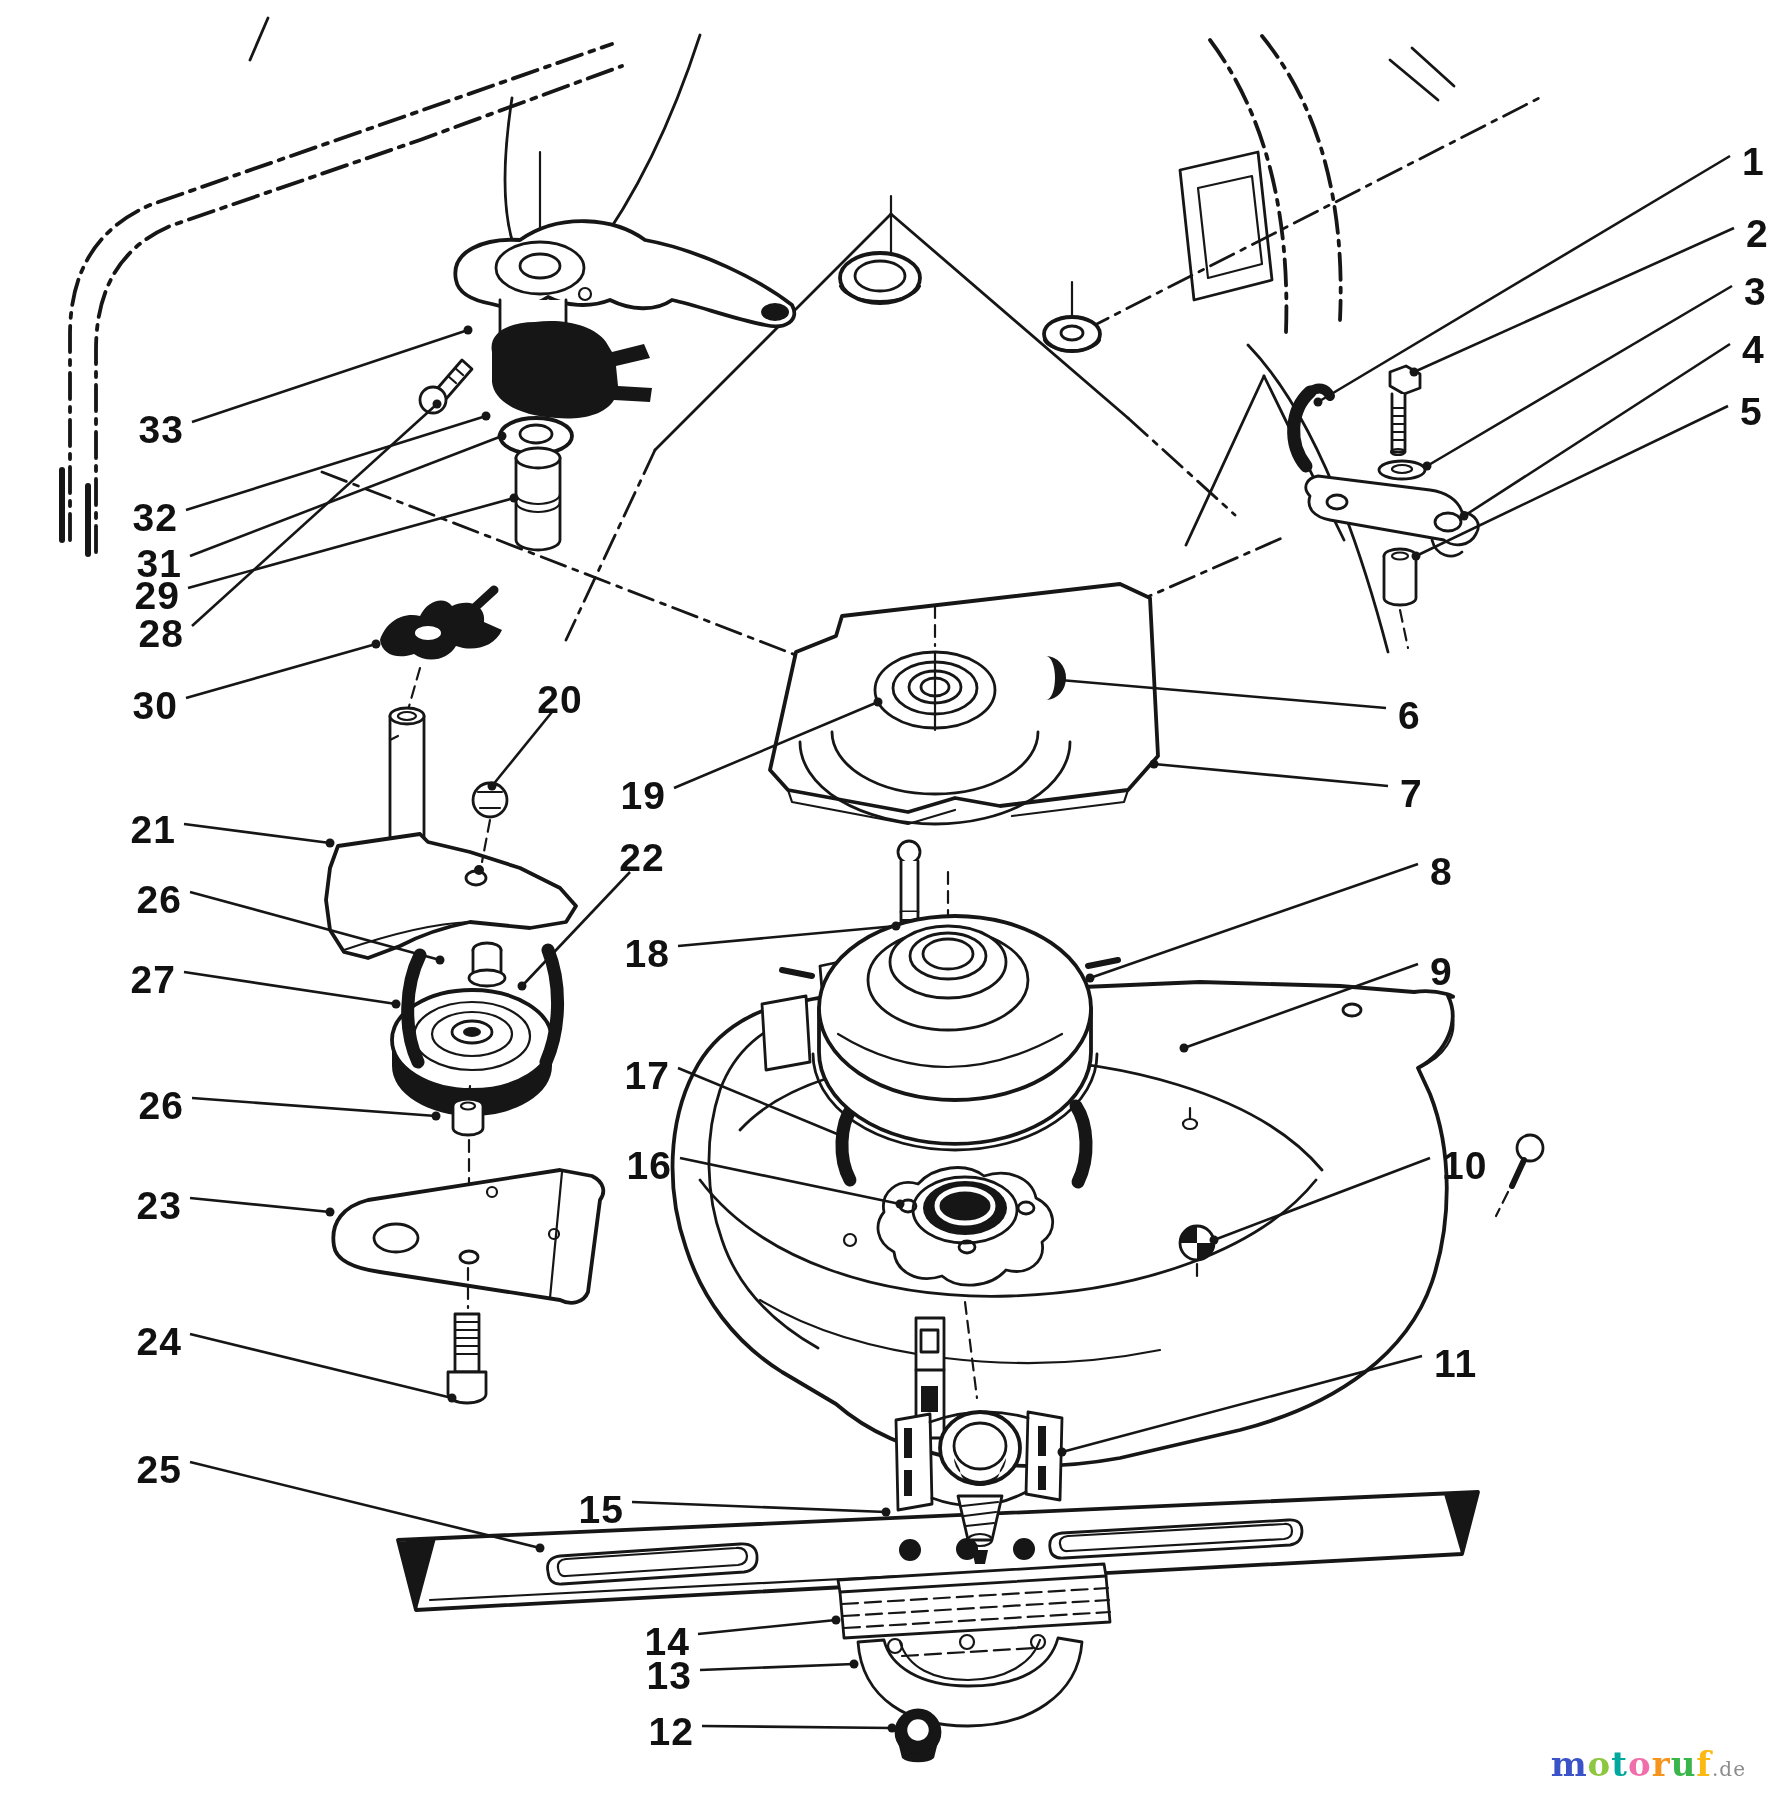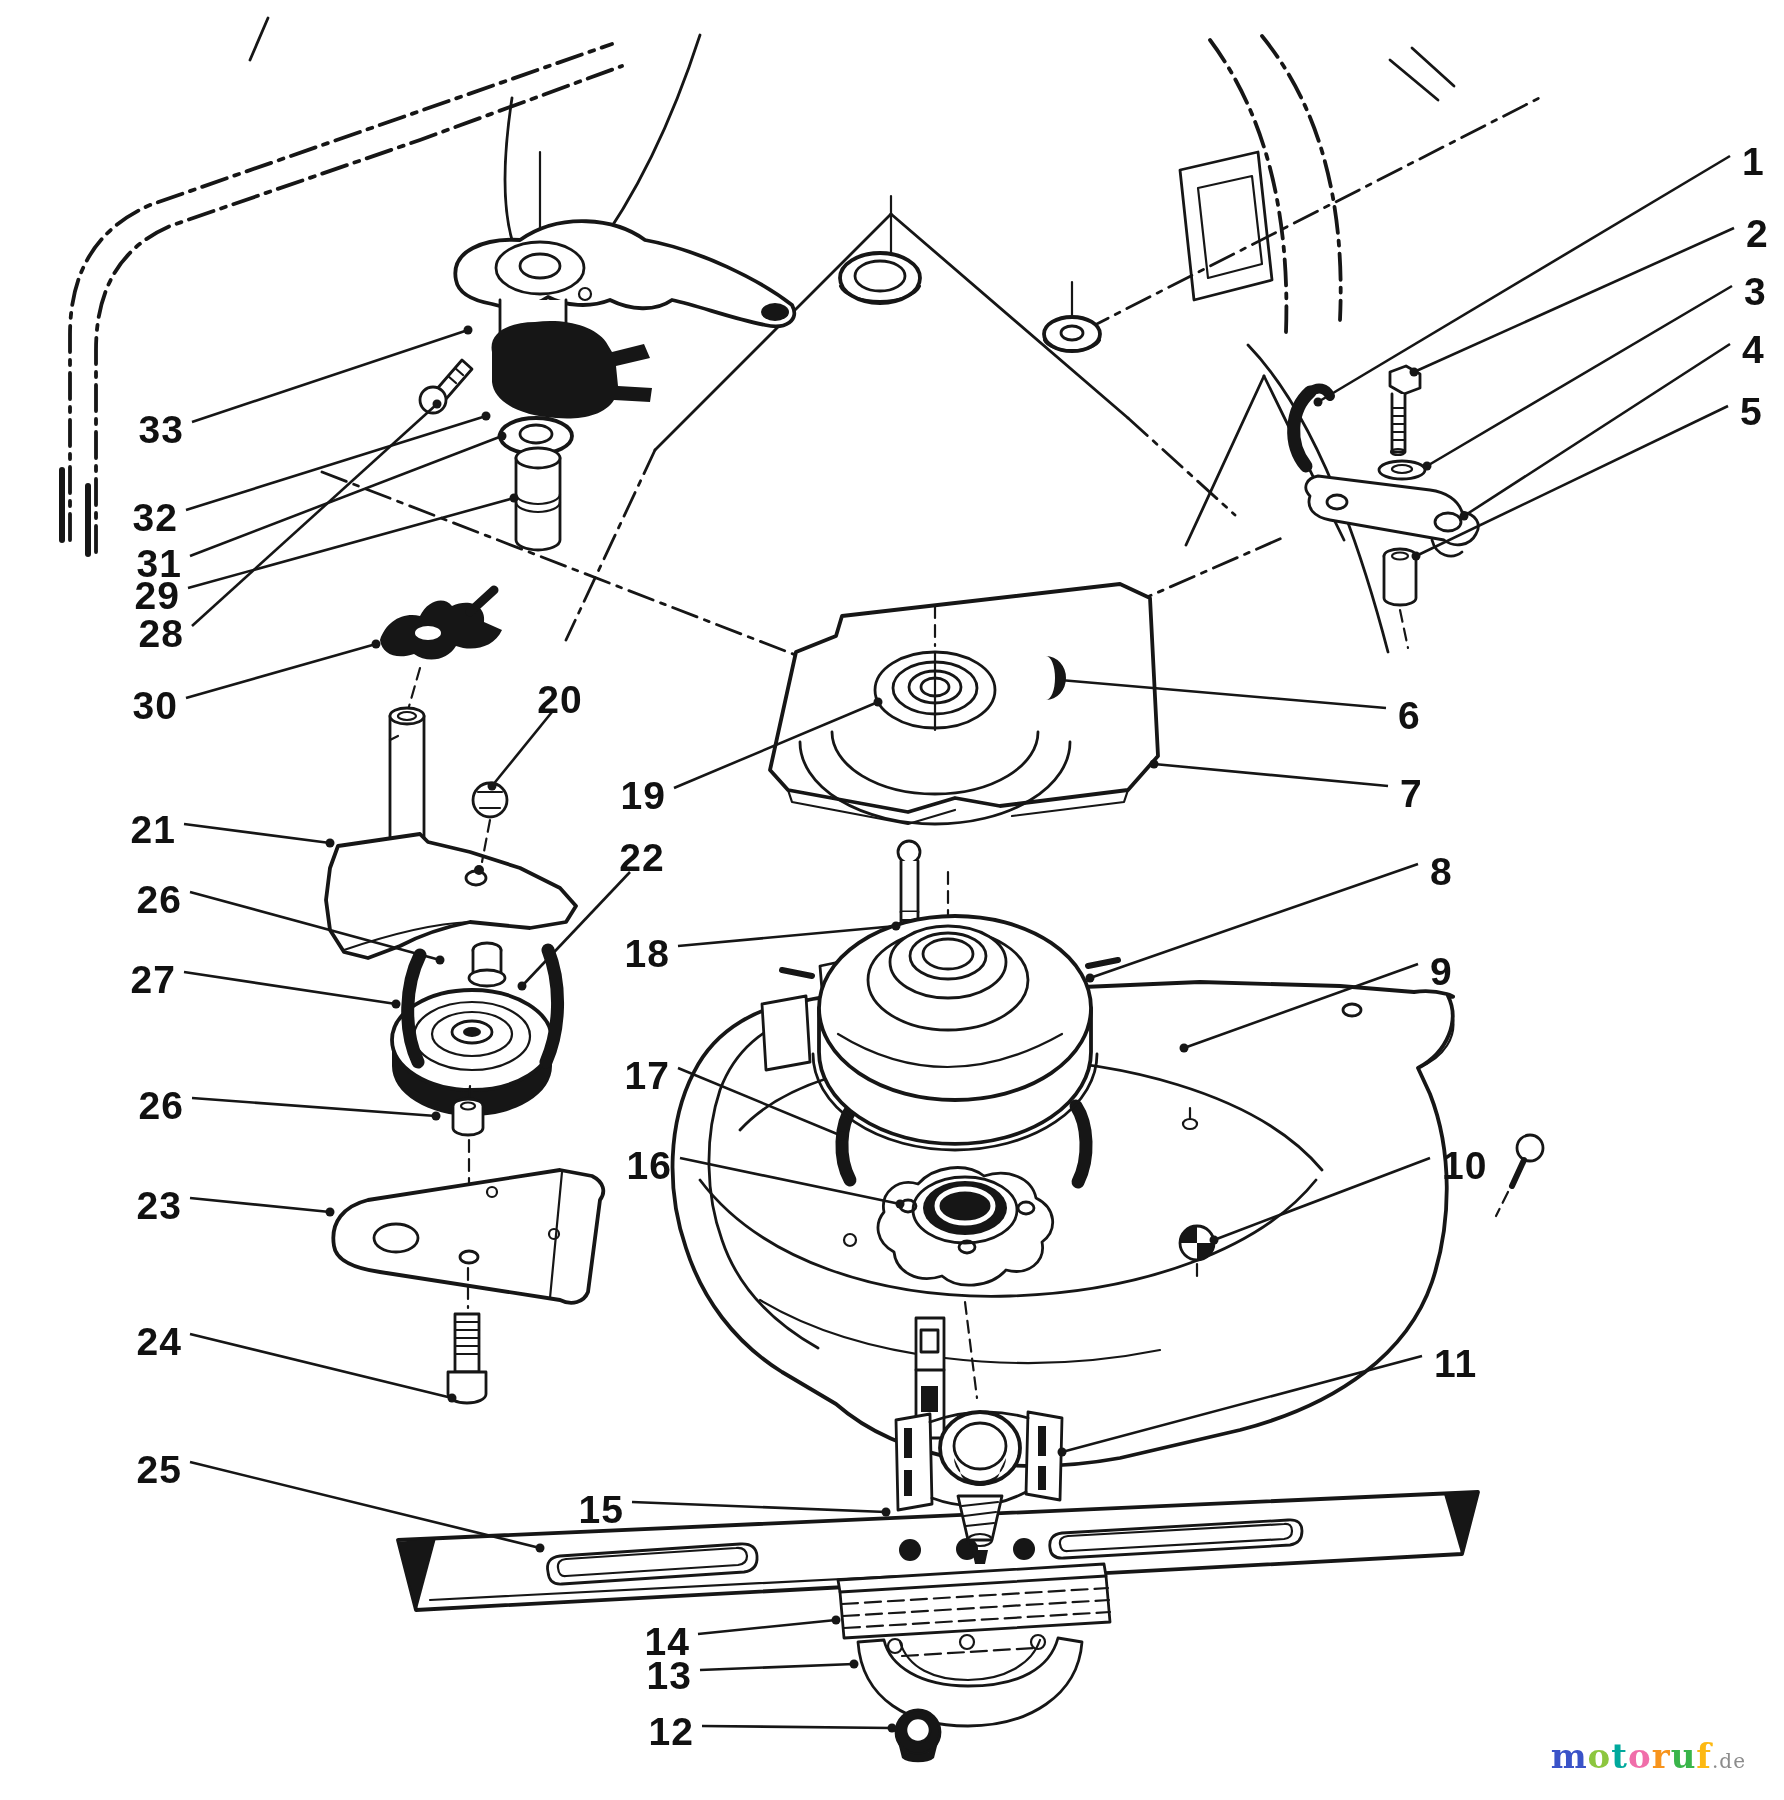--- a/index.html
+++ b/index.html
@@ -12,21 +12,21 @@
   .s3{stroke-width:2.8;}
   .s4{stroke-width:3.8;}
   .s6{stroke-width:6;}
   .thick{stroke-width:13;stroke:#161616;fill:none;stroke-linecap:round;}
   .dashdot{stroke-dasharray:26 8 5 8;}
   .dash{stroke-dasharray:12 7;}
   .hatch{stroke-dasharray:16 7;}
   .leader{stroke:#161616;stroke-width:2.6;fill:none;}
   .leader-dot{fill:#161616;}
   .callout-label{font-family:"Liberation Sans",sans-serif;font-weight:700;font-size:39px;fill:#111;letter-spacing:1px;}
-  #watermark{position:absolute;right:38px;bottom:24px;font-family:"DejaVu Serif",serif;font-weight:700;font-size:34px;letter-spacing:1px;}
+  #watermark{position:absolute;right:38px;bottom:16px;font-family:"DejaVu Serif",serif;font-weight:700;font-size:34px;letter-spacing:1px;}
   #watermark .suffix{font-size:20px;font-weight:400;}
 </style>
 </head>
 <body>
 
 <div id="page">
 <svg id="diagram-svg" width="1784" height="1800" viewBox="0 0 1784 1800">
 
   <g>
     <path class="ln s4 dashdot" d="M 70,540 L 70,335 Q 70,240 150,205 L 400,118 L 612,44"></path>

